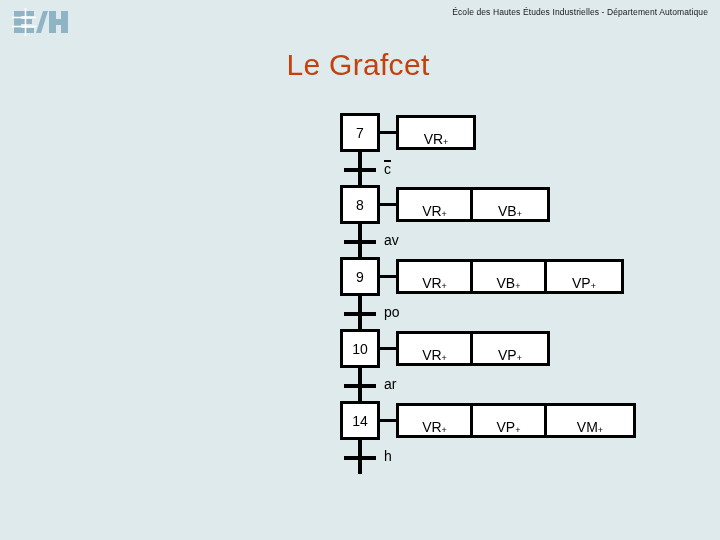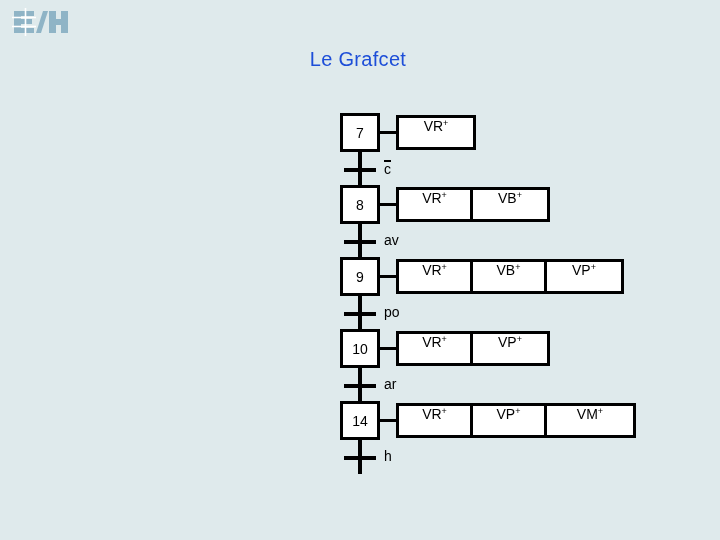--- a/index.html
+++ b/index.html
@@ -40,22 +40,22 @@
     letter-spacing: 0.1px;
   }
 
   
   #page-title {
     position: absolute;
     left: 0;
     top: 48px;
     width: 716px;
     text-align: center;
-    font-size: 20px;
-    color: #1d4ed8;
+    font-size: 30px;
+    color: #c2410c;
     letter-spacing: 0.3px;
   }
 
   
   #grafcet {
     position: absolute;
     left: 0;
     top: 100px;
     width: 720px;
     height: 400px;
@@ -93,21 +93,21 @@
     left: 56px;
     top: 2px;
     height: 35px;
     display: flex;
     border: 3px solid #000;
     background: #ffffff;
     box-sizing: border-box;
   }
   .action-cell {
     display: flex;
-    align-items: flex-start;
+    align-items: flex-end;
     justify-content: center;
     font-size: 14px;
     color: #000;
     box-sizing: border-box;
     border-right: 3px solid #000;
     padding: 0 4px;
   }
   .action-cell:last-child {
     border-right: none;
   }
@@ -170,20 +170,21 @@
       </g>
       <g stroke="#ffffff" stroke-width="1.6" fill="none">
         <line x1="0" y1="9.5" x2="24" y2="9.5"></line>
         <line x1="0" y1="18.5" x2="24" y2="18.5"></line>
         <line x1="13.5" y1="0" x2="13.5" y2="28"></line>
       </g>
     </svg>
   </div>
 
   <div id="header-text">
+    <div>École des Hautes Études Industrielles - Département Automatique</div>
   </div>
 
 </div>
 
 <div id="page-title">Le Grafcet</div>
 
 <div id="grafcet">
     <div class="grafcet-row" style="top: 13px;">
       <div class="step-box">7</div>
       <div class="step-link"></div>

